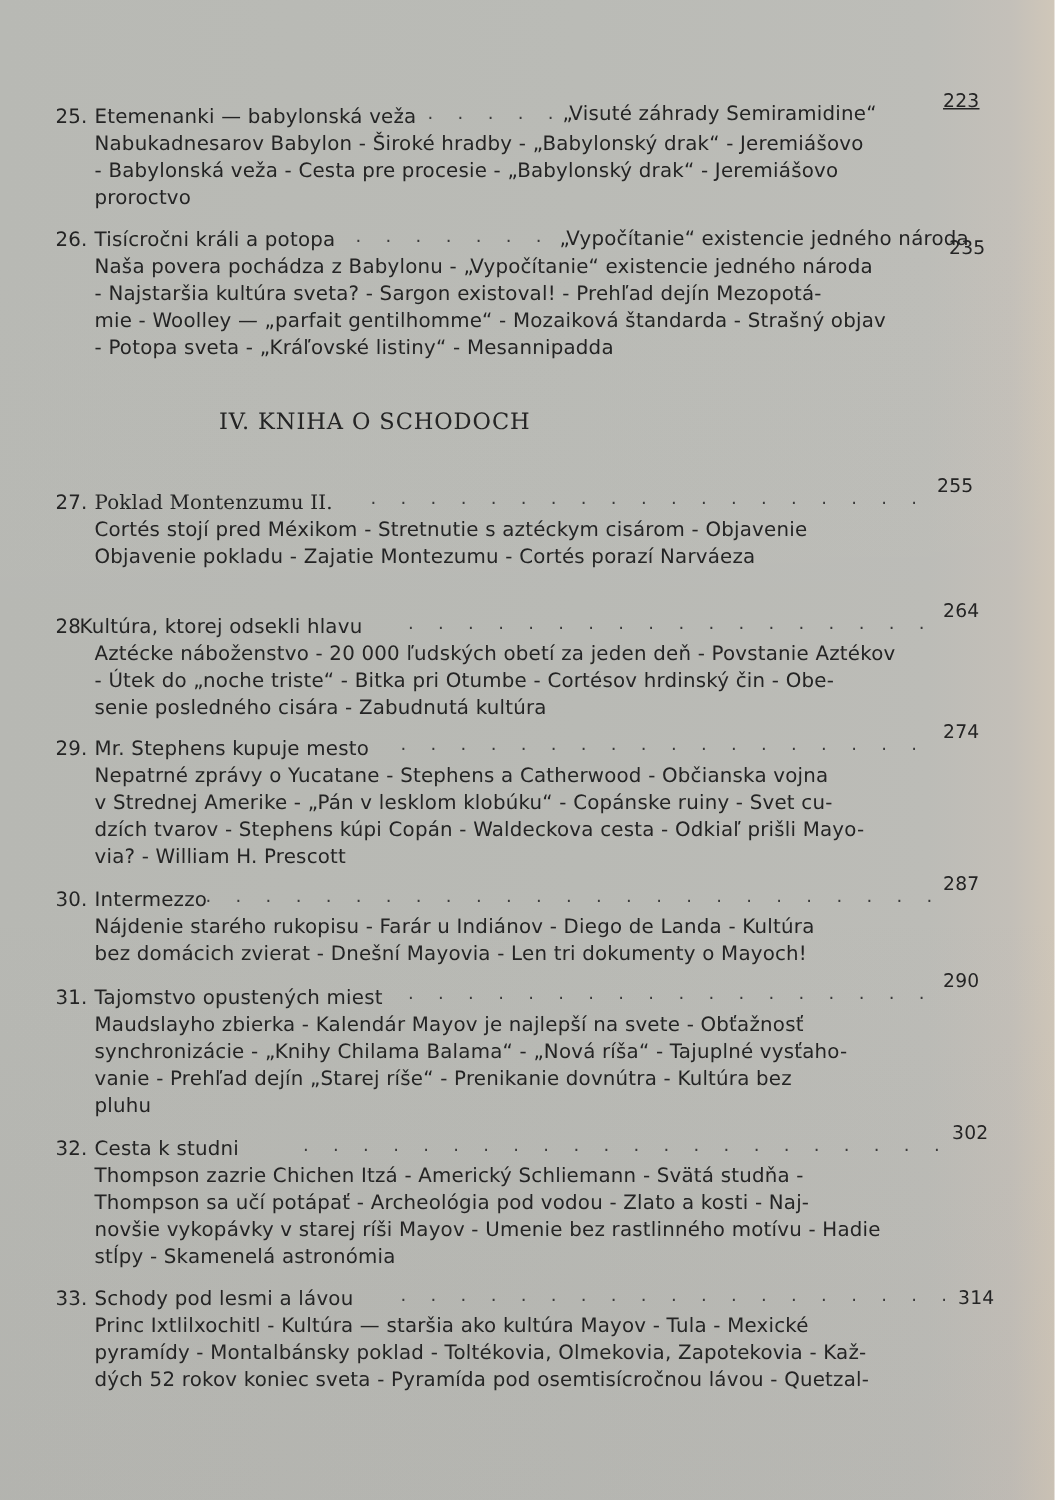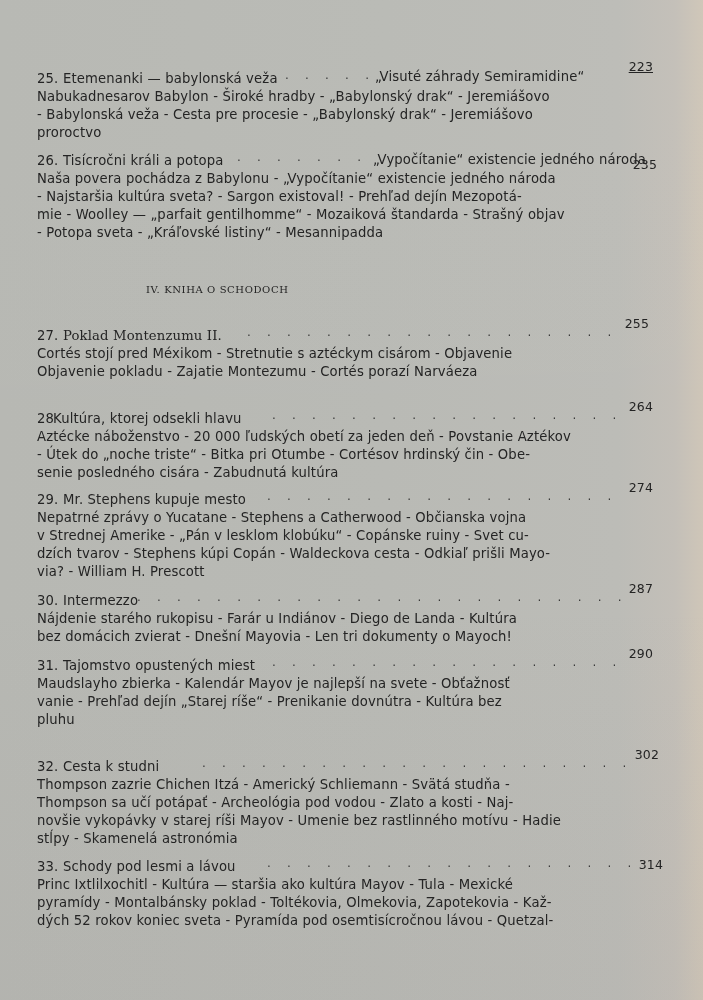--- a/index.html
+++ b/index.html
@@ -60,29 +60,30 @@
       color: #3a3a3a;
       font-size: 12px;
     }
     .entry .page {
       position: absolute;
       right: 0;
       top: -12px;
       font-size: 12.5px;
     }
     .entry .desc {
+      margin-left: 26px;
       width: 558px;
       text-align: justify;
       text-align-last: left;
     }
     .section-title {
       position: absolute;
       left: 146px;
-      top: 284px;
-      font-size: 10px;
+      top: 272px;
+      font-size: 15px;
       letter-spacing: 0.6px;
       font-family: "DejaVu Serif", serif;
     }
     .serif { font-family: "DejaVu Serif", serif; text-align: right; }
   </style>
 </head>
 <body>
 
 <div class="page-shade"></div>
 
@@ -178,20 +179,21 @@
 
   <div class="entry" style="top:657px;">
     <div class="head">
       <span class="num">31.</span>
       <span class="title">Tajomstvo opustených miest</span>
       <span class="dots" style="left:235px; width:360px;">. . . . . . . . . . . . . . . . . . . . . . . . . . . . . . . . . . . .</span>
       <span class="page" style="right:4px;">290</span>
     </div>
     <div class="desc">
       <div>Maudslayho zbierka - Kalendár Mayov je najlepší na svete - Obťažnosť</div>
+      <div>synchronizácie - „Knihy Chilama Balama“ - „Nová ríša“ - Tajuplné vysťaho-</div>
       <div>vanie - Prehľad dejín „Starej ríše“ - Prenikanie dovnútra - Kultúra bez</div>
       <div>pluhu</div>
     </div>
   </div>
 
   <div class="entry" style="top:758px;">
     <div class="head">
       <span class="num">32.</span>
       <span class="title">Cesta k studni</span>
       <span class="dots" style="left:165px; width:435px;">. . . . . . . . . . . . . . . . . . . . . . . . . . . . . . . . . . . .</span>

